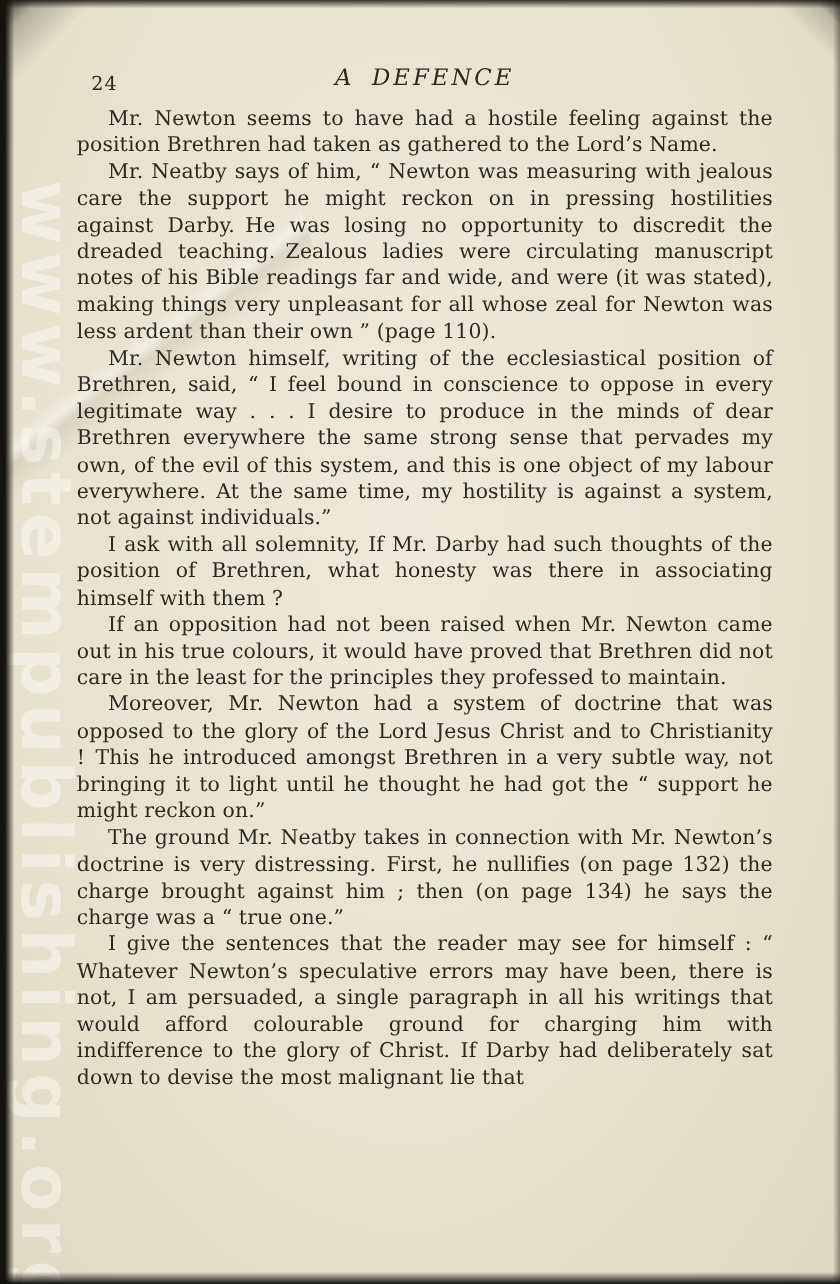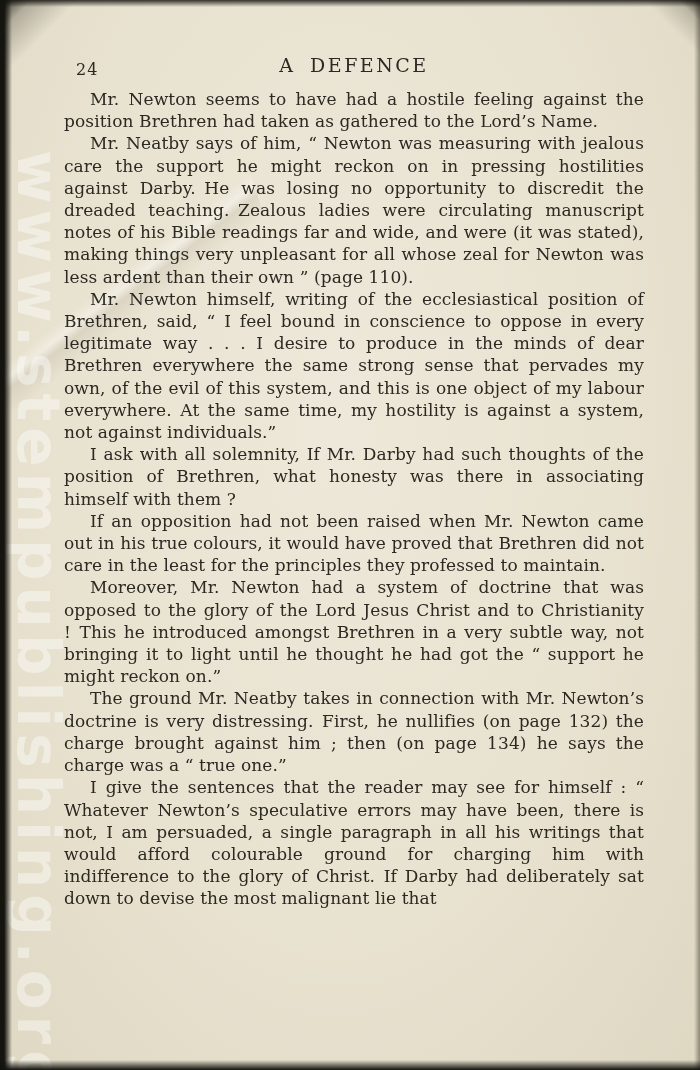--- a/index.html
+++ b/index.html
@@ -80,20 +80,21 @@
   }
   .page-number {
     position: absolute;
     left: 12px;
     top: 12px;
     font-size: 16px;
     letter-spacing: 1px;
   }
   .header-title {
     text-align: center;
+    font-style: italic;
     font-size: 19px;
     letter-spacing: 2.5px;
     word-spacing: 6px;
     padding-top: 6px;
   }
   .body-text p.para {
     margin: 0;
     font-size: 17px;
     line-height: 22.2px;
     text-align: justify;

